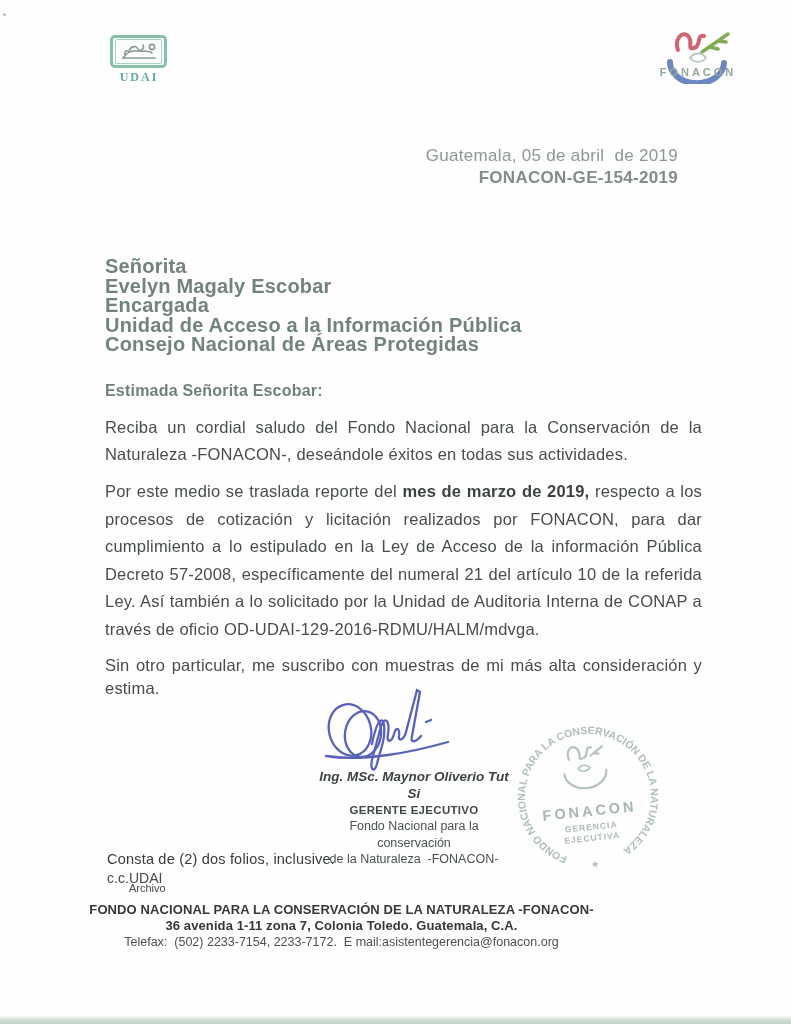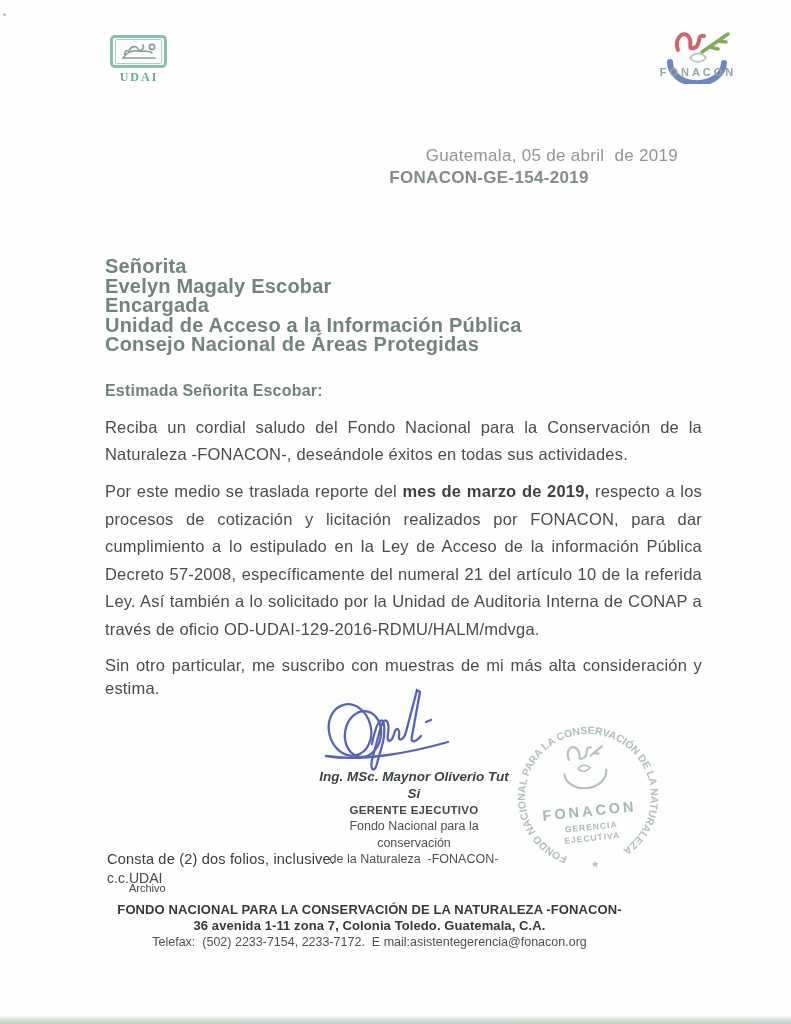--- a/index.html
+++ b/index.html
@@ -35,21 +35,21 @@
     left:646px; top:66px; width:104px; text-align:center;
     font-size:11px; font-weight:bold; letter-spacing:3px; color:#93a89c;
   }
 
   
   .date-line {
     left:300px; top:146px; width:378px; text-align:right;
     font-size:17px; color:#8d9792; letter-spacing:.3px;
   }
   .ref-line {
-    left:300px; top:168px; width:378px; text-align:center;
+    left:300px; top:168px; width:378px; text-align:right;
     font-size:17px; font-weight:bold; color:#828c88; letter-spacing:.3px;
   }
 
   
   .recipient { left:105px; top:257px; width:420px; }
   .recipient div {
     font-size:20px; font-weight:bold; color:#72837d; line-height:19.5px;
     letter-spacing:.2px;
   }
 
@@ -81,21 +81,21 @@
   
   .stamp { left:503px; top:712px; width:170px; height:170px; transform:rotate(-6deg); opacity:.85; }
 
   
   .folios { left:107px; top:851px; font-size:14.5px; color:#383d3b; letter-spacing:.2px; }
   .cc-row { left:107px; top:870px; font-size:14px; color:#454947; }
   .cc-row .cc-ind { display:inline-block; width:22px; }
   .cc-archivo { left:129px; top:882px; font-size:11px; color:#454947;text-align:right; }
 
   
-  .footer { left:0; top:902px; width:683px; text-align:center;padding-left:28px; }
+  .footer { left:0; top:902px; width:683px; text-align:center; }
   .footer .f-bold { font-size:13px; font-weight:bold; color:#34393 7; color:#343937; line-height:16px; letter-spacing:.1px; }
   .footer .f-reg { font-size:12.5px; color:#4a514d; line-height:16px; }
 
   .speck { left:3px; top:13px; width:3px; height:3px; background:#b9bdba; border-radius:50%; }
   .scan-edge {
     left:0; bottom:0; width:791px; height:9px;
     background:linear-gradient(to bottom, rgba(205,218,210,0), #ccdad0 70%, #bfd0c5);
   }
 </style>
 </head>

